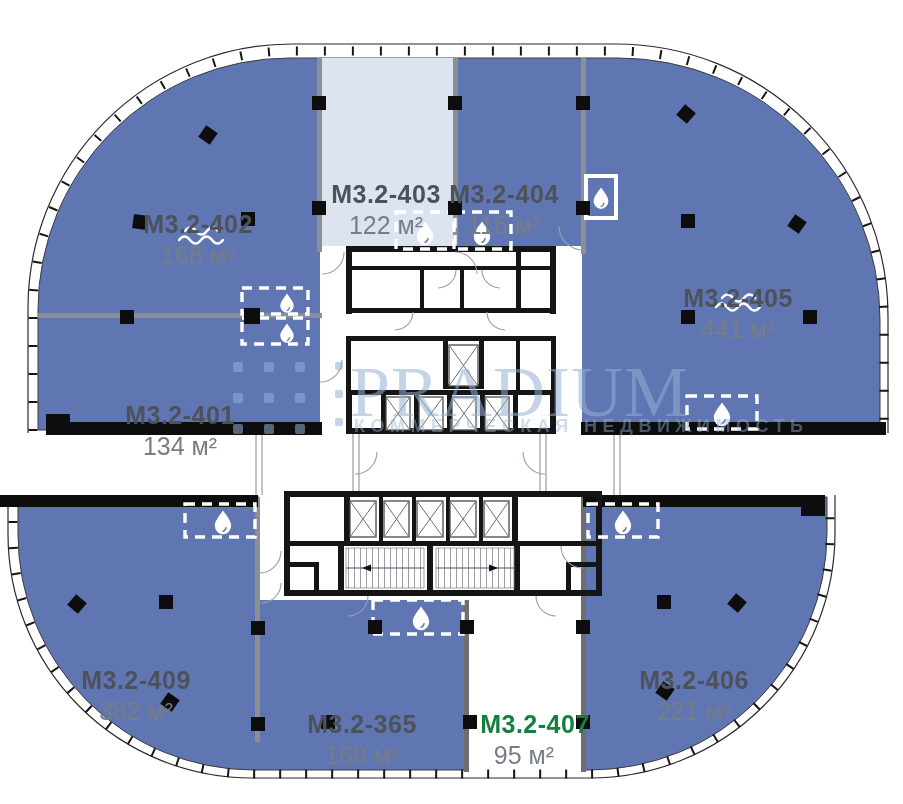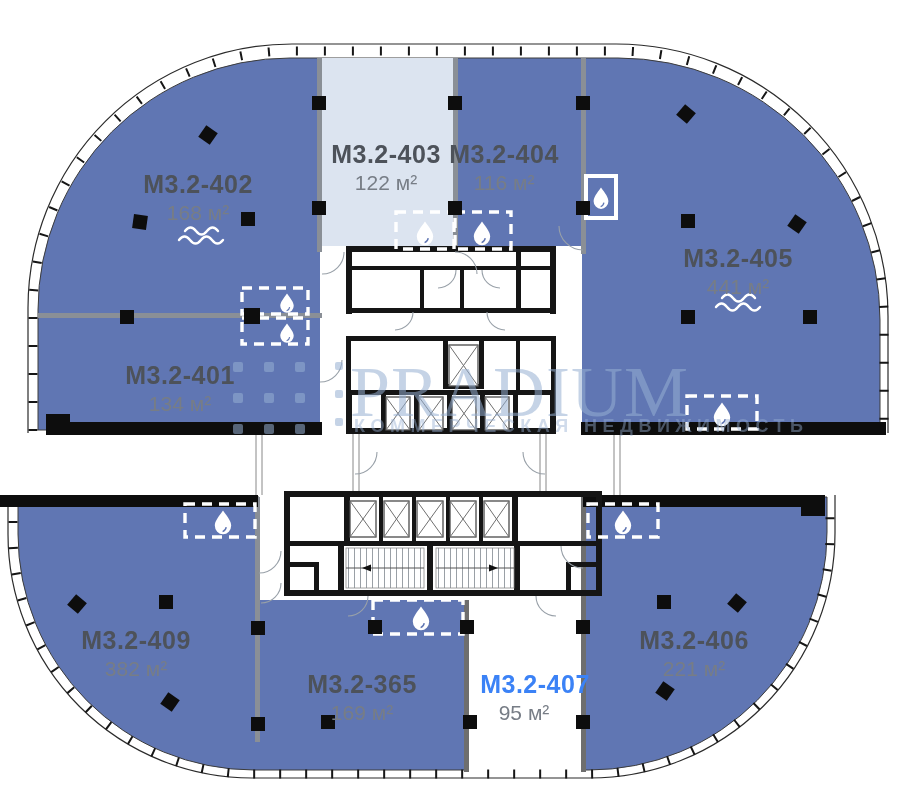--- a/index.html
+++ b/index.html
@@ -1,22 +1,22 @@
 <!DOCTYPE html>
 <html><head>
 <meta charset="utf-8">
 <style>
   html,body{margin:0;padding:0;background:#fff;}
   .stage{position:relative;width:903px;height:804px;background:#fff;overflow:hidden;
          font-family:"Liberation Sans","DejaVu Sans",sans-serif;}
   .stage svg{position:absolute;left:0;top:0;}
   .ulabel{position:absolute;transform:translateX(-50%);text-align:center;z-index:4;line-height:1.08;}
-  .uname{font-size:25px;font-weight:bold;color:#4d525a;letter-spacing:.5px;white-space:nowrap;}
-  .uarea{font-size:21px;color:#777d86;margin-top:4px;white-space:nowrap;}
-  .on-white .uname{color:#3b82f6;padding-left:22px;}
+  .uname{font-size:25px;font-weight:bold;color:#4d525a;letter-spacing:.5px;white-space:nowrap;margin-top:40px;}
+  .uarea{font-size:25px;color:#777d86;margin-top:4px;white-space:nowrap;}
+  .on-white .uname{color:#15803d;padding-left:22px;}
   .watermark{position:absolute;left:0;top:0;width:794px;height:804px;pointer-events:none;z-index:6;}
   .wm-grid{position:absolute;left:233px;top:362px;display:grid;
            grid-template-columns:repeat(3,10px);grid-auto-rows:10px;gap:21px;}
   .wm-grid i{background:rgba(150,175,210,.55);border-radius:2px;}
   .wm-colon{position:absolute;left:335px;top:362px;display:flex;flex-direction:column;gap:20px;}
   .wm-colon i{width:8px;height:8px;background:rgba(150,175,210,.55);border-radius:2px;}
   .wm-brand{position:absolute;left:350px;top:356px;font-family:"Liberation Serif","DejaVu Serif",serif;
             font-size:72px;line-height:1;letter-spacing:1px;color:rgba(150,175,210,.55);white-space:nowrap;}
   .wm-tagline{position:absolute;left:354px;top:416px;font-size:18px;letter-spacing:5.5px;
             color:rgba(150,175,210,.45);white-space:nowrap;font-weight:bold;}

